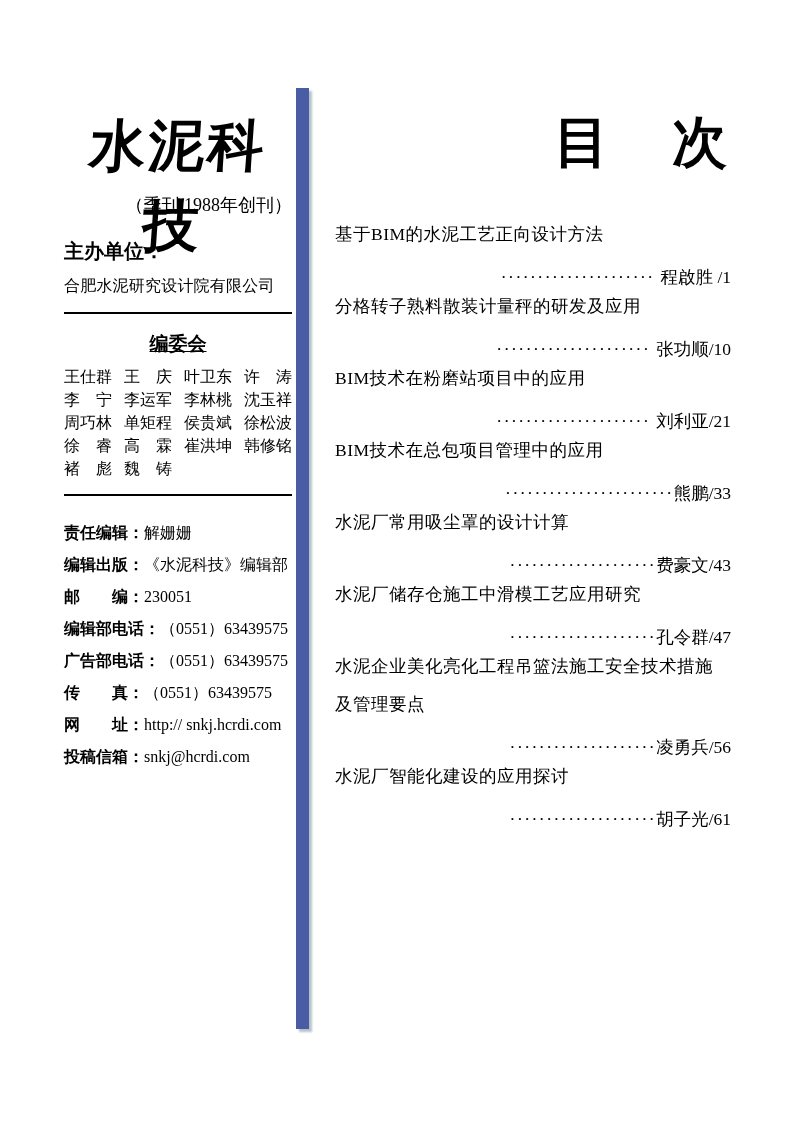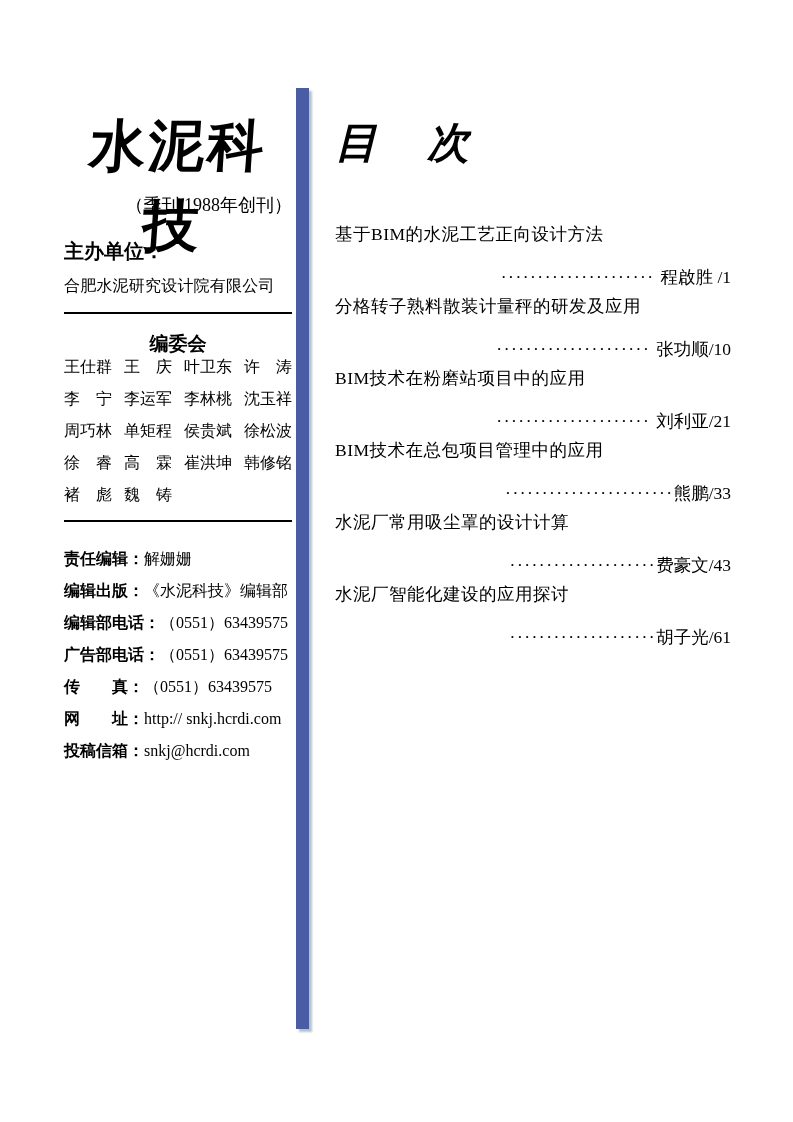--- a/index.html
+++ b/index.html
@@ -29,54 +29,55 @@
     margin-top:22px; font-size:20px; font-weight:bold;
     font-family:"Liberation Sans","DejaVu Sans",sans-serif;
   }
   .sponsor-value { margin-top:11px; font-size:16px; letter-spacing:0.2px; }
 
   .rule { border:none; border-top:2px solid #000; margin-top:15px; }
 
   .board-heading {
     margin-top:17px; text-align:center; font-size:19px; font-weight:bold;
     font-family:"Liberation Sans","DejaVu Sans",sans-serif;
+    text-decoration:underline;
   }
   .board-roles { margin-top:16px; }
   .board-role { line-height:20px; margin-bottom:12px; font-size:16px; }
   .board-role .role-label {
     font-weight:bold; font-size:17px;
     font-family:"Liberation Sans","DejaVu Sans",sans-serif;
   }
   .board-role .role-value { font-size:16px; }
   .paren-note { font-size:14px; }
 
-  .members { margin-top:0; display:grid; grid-template-columns:auto auto auto auto;
-    justify-content:space-between; row-gap:12px; }
+  .members { margin-top:10px; display:grid; grid-template-columns:auto auto auto auto;
+    justify-content:space-between; row-gap:3px; }
   .member-name { font-size:16px; line-height:20px; white-space:pre; }
 
   .pub-info { margin-top:27px; }
   .pub-line { line-height:20px; margin-bottom:12px; white-space:nowrap; }
   .pub-line .pub-label {
     font-weight:bold; font-size:16px;
     font-family:"Liberation Sans","DejaVu Sans",sans-serif;
   }
   .pub-line .pub-value { font-size:16px; }
 
   
   .accent-bar {
     position:absolute; left:296px; top:88px; width:13px; height:941px;
     background:#4A5CA4;
     box-shadow:3px 3px 2px #b4c3ca;
   }
 
   
   .right-col { position:absolute; left:335px; top:118px; width:396px; }
   .toc-heading {
-    text-align:left; font-size:42px; font-weight:bold;
-    letter-spacing:4px; line-height:50px;font-style:italic;
+    text-align:right; font-size:55px; font-weight:bold;
+    letter-spacing:4px; line-height:50px;
   }
   .toc-entries { margin-top:56px; }
   .toc-entry { margin-bottom:8px; }
   .entry-title { font-size:17.5px; line-height:21px; letter-spacing:0.5px; }
   .entry-title2 { font-size:17.5px; line-height:21px; letter-spacing:0.5px; margin-top:17px; }
   .entry-author-line {
     margin-top:22px; text-align:right; font-size:17.5px; line-height:21px;
     white-space:pre;
   }
   .entry-dots { letter-spacing:1.5px; }
@@ -123,20 +124,23 @@
   <hr class="rule">
 
   <div class="pub-info">
     <div class="pub-line">
       <span class="pub-label">责任编辑：</span><span class="pub-value">解姗姗</span>
     </div>
     <div class="pub-line">
       <span class="pub-label">编辑出版：</span><span class="pub-value">《水泥科技》编辑部</span>
     </div>
     <div class="pub-line">
+      <span class="pub-label">邮　　编：</span><span class="pub-value">230051</span>
+    </div>
+    <div class="pub-line">
       <span class="pub-label">编辑部电话：</span><span class="pub-value">（0551）63439575</span>
     </div>
     <div class="pub-line">
       <span class="pub-label">广告部电话：</span><span class="pub-value">（0551）63439575</span>
     </div>
     <div class="pub-line">
       <span class="pub-label">传　　真：</span><span class="pub-value">（0551）63439575</span>
     </div>
     <div class="pub-line">
       <span class="pub-label">网　　址：</span><span class="pub-value">http:// snkj.hcrdi.com</span>
@@ -174,21 +178,30 @@
       <div class="entry-title">BIM技术在总包项目管理中的应用</div>
       <div class="entry-author-line"><span class="entry-dots">·······················</span><span>熊鹏</span><span>/33</span></div>
     </div>
 
 
     <div class="toc-entry">
       <div class="entry-title">水泥厂常用吸尘罩的设计计算</div>
       <div class="entry-author-line"><span class="entry-dots">····················</span><span>费豪文</span><span>/43</span></div>
     </div>
 
-
+    <div class="toc-entry">
+      <div class="entry-title">水泥厂储存仓施工中滑模工艺应用研究</div>
+      <div class="entry-author-line"><span class="entry-dots">····················</span><span>孔令群</span><span>/47</span></div>
+    </div>
+
+    <div class="toc-entry">
+      <div class="entry-title">水泥企业美化亮化工程吊篮法施工安全技术措施</div>
+      <div class="entry-title2">及管理要点</div>
+      <div class="entry-author-line"><span class="entry-dots">····················</span><span>凌勇兵</span><span>/56</span></div>
+    </div>
 
     <div class="toc-entry">
       <div class="entry-title">水泥厂智能化建设的应用探讨</div>
       <div class="entry-author-line"><span class="entry-dots">····················</span><span>胡子光</span><span>/61</span></div>
     </div>
 
   </div>
 </div>
 
 </body></html>

